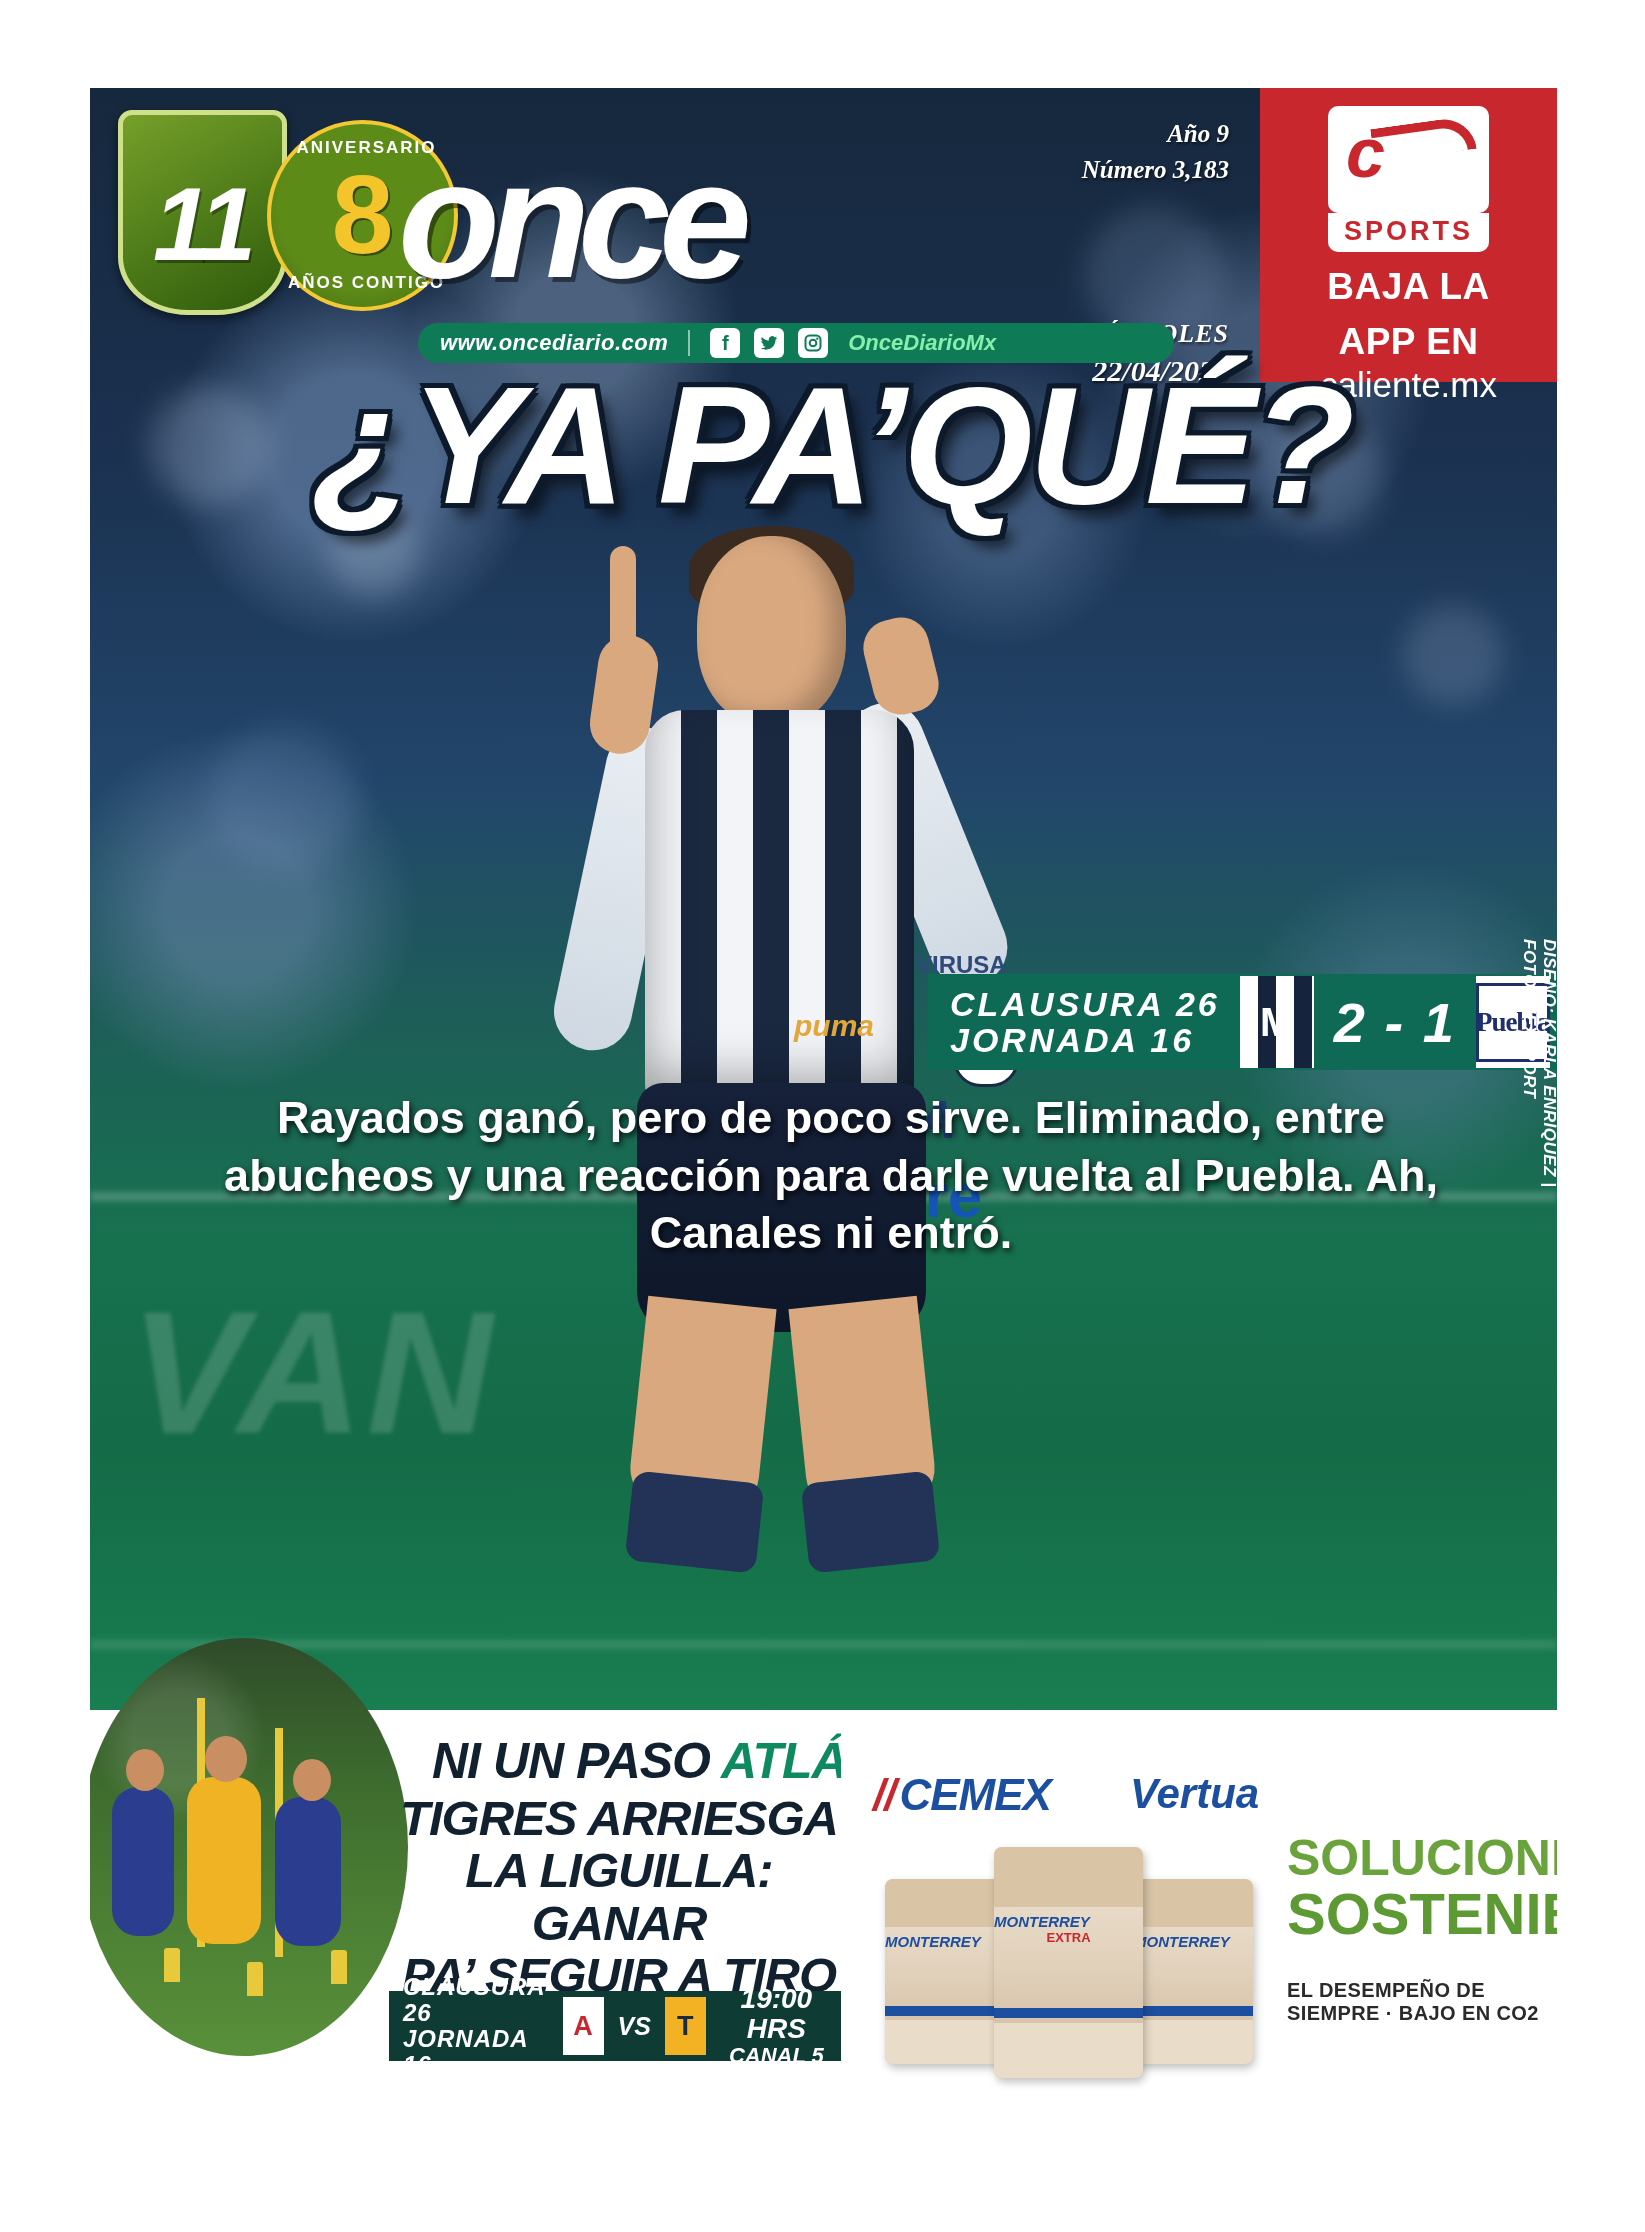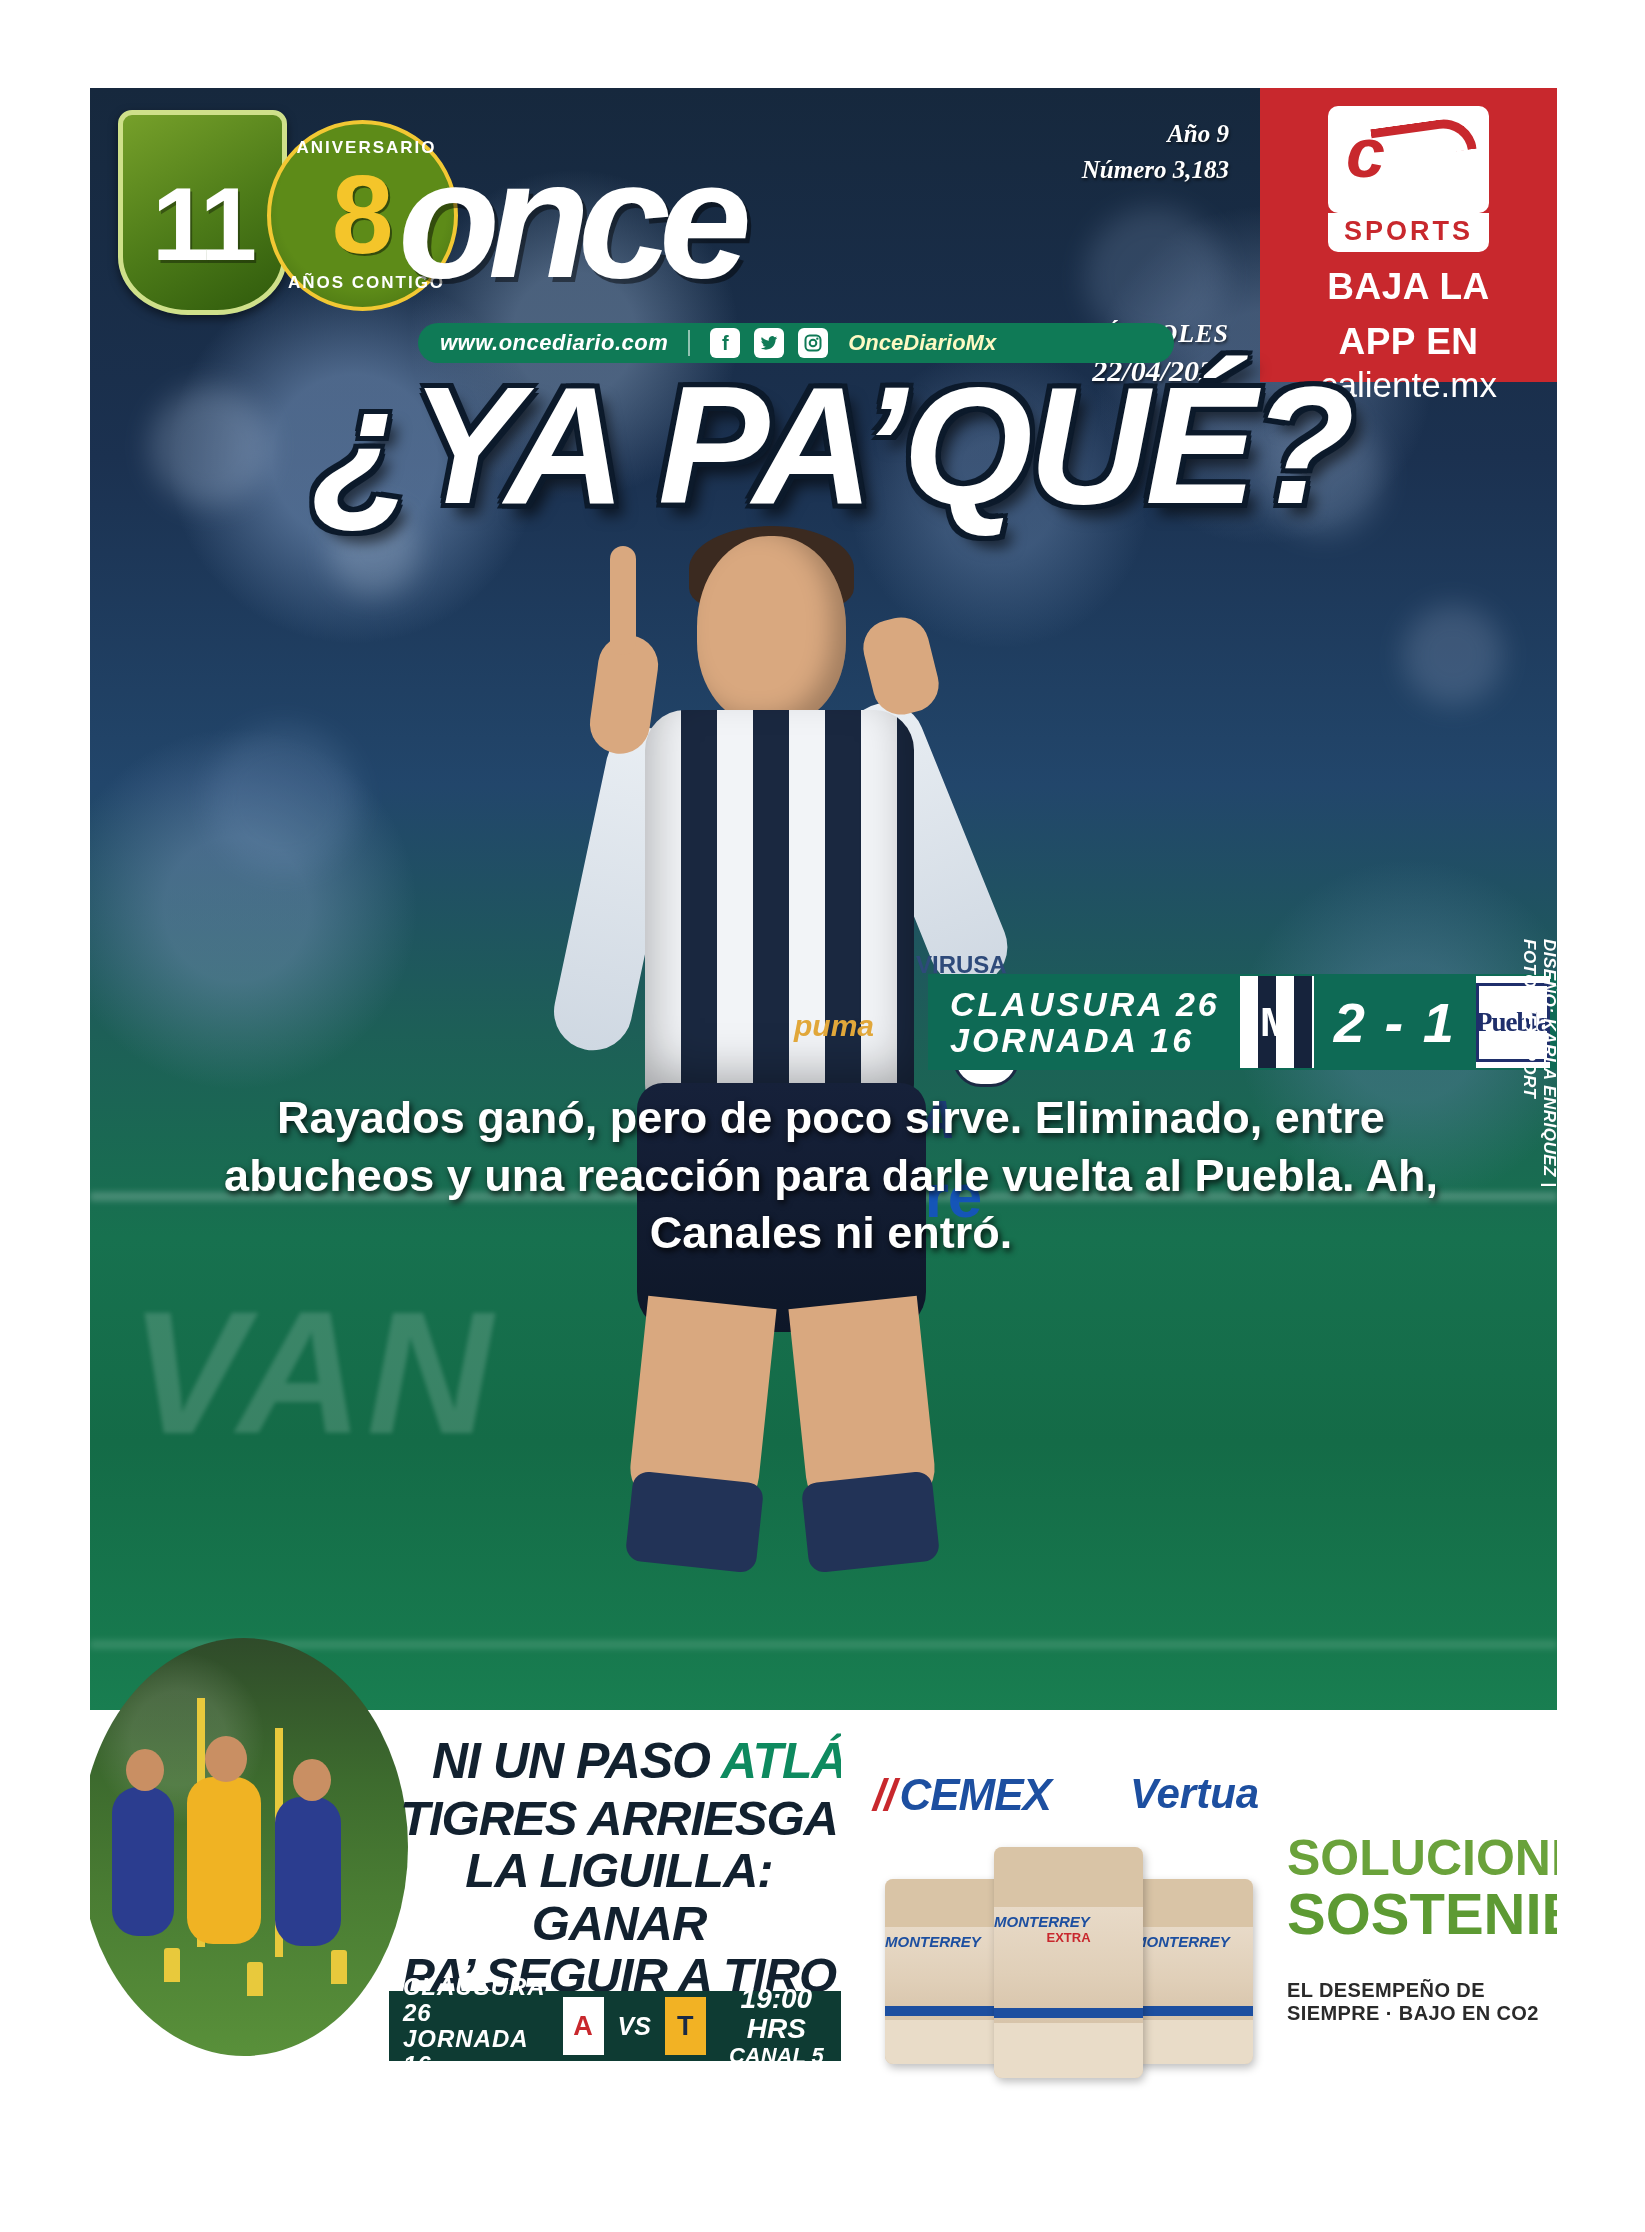--- a/index.html
+++ b/index.html
@@ -80,20 +80,21 @@
     width: 169px; height: 205px;
     background: linear-gradient(150deg,#76a02a 0%, #4c7a18 55%, #2f5a0c 100%);
     border: 5px solid #cfe08a;
     border-radius: 14px 14px 70px 70px / 14px 14px 58px 58px;
     display: flex; align-items: center; justify-content: center;
     box-shadow: 0 4px 10px rgba(0,0,0,.5);
   }
   .shield .num {
     font-size: 103px;
     font-weight: 800;
+    font-style: italic;
     color: #ffffff;
     letter-spacing: -4px;
     text-shadow: 2px 3px 0 rgba(0,0,0,.35);
     line-height: 1;
     margin-top: 24px;
   }
   .aniv {
     position: absolute;
     left: 177px; top: 32px;
     width: 191px; height: 191px;
@@ -217,21 +218,21 @@
   .socialbar .sep {
     width: 2px; height: 26px; background: rgba(255,255,255,.55); margin: 0 6px;
   }
   .sicon {
     width: 30px; height: 30px; border-radius: 6px;
     background: #ffffff; color: #0f7a56;
     display: flex; align-items: center; justify-content: center;
     font-weight: 800; font-size: 20px;
   }
   .sicon svg { display:block; }
-  .handle { color: #fef9c3; font-weight: 700; font-size: 22px; font-style: italic; margin-left: 6px; }
+  .handle { color: #86efac; font-weight: 700; font-size: 22px; font-style: italic; margin-left: 6px; }
 
   
   .headline {
     position: absolute;
     left: 0; width: 1467px;
     top: 277px;
     text-align: center;
     font-size: 167px;
     font-weight: 800;
     font-style: italic;

